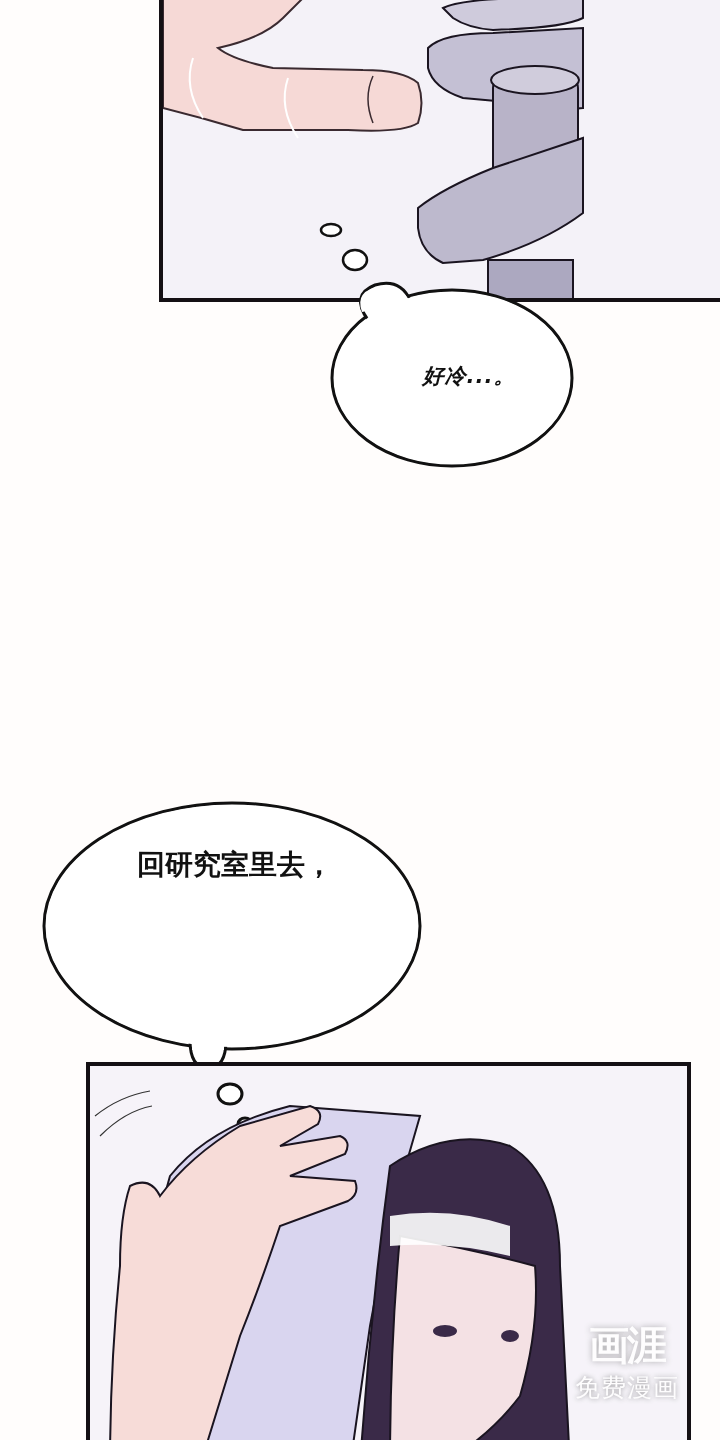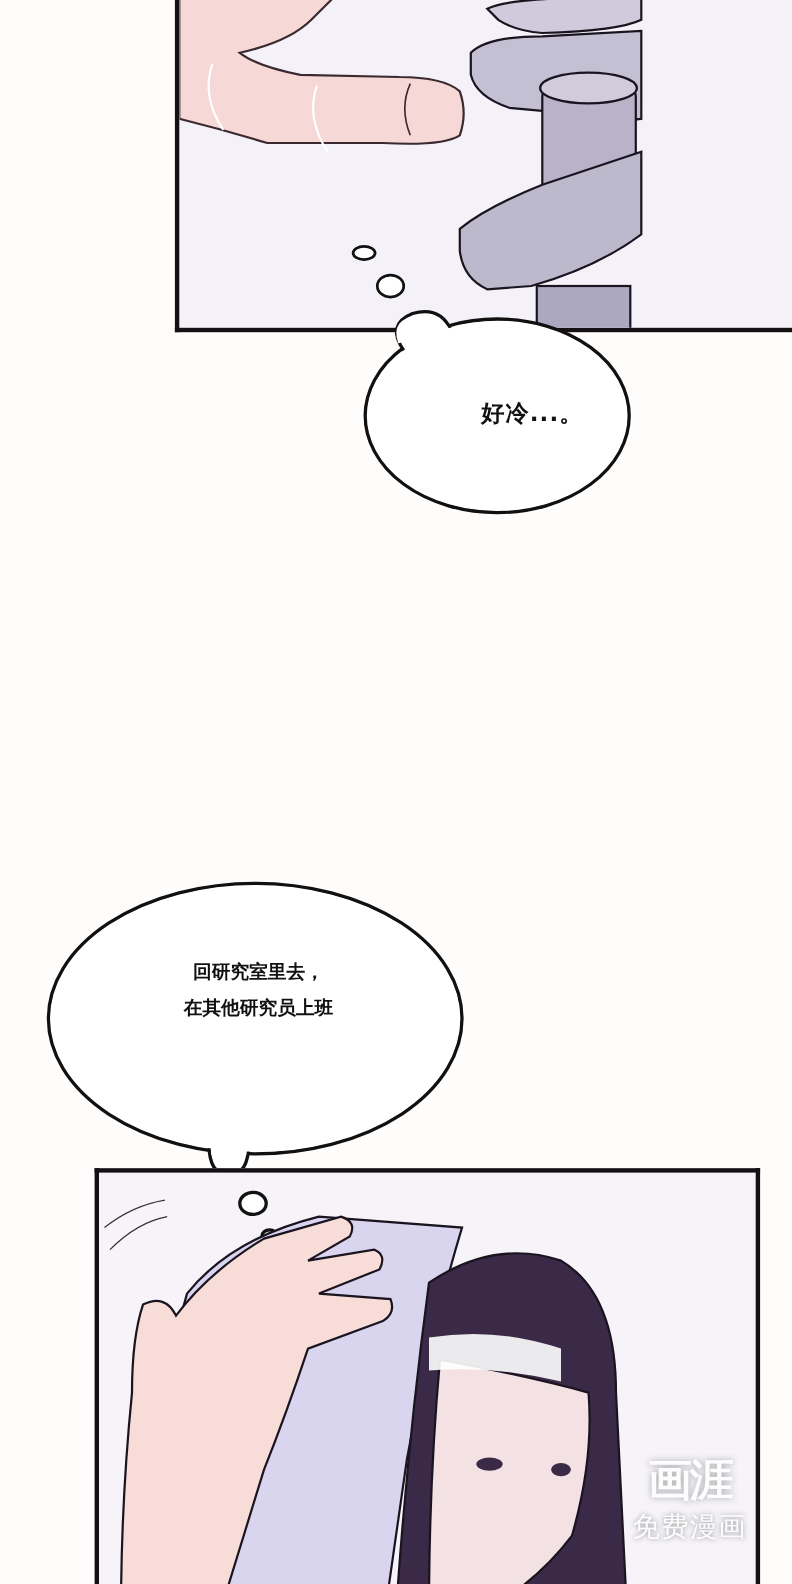--- a/index.html
+++ b/index.html
@@ -2,22 +2,22 @@
 <html><head>
 <meta charset="utf-8">
 <style>
   html, body { margin:0; padding:0; }
   body { width:720px; height:1440px; background:#fffdfc; position:relative; overflow:hidden; font-family:"DejaVu Sans", sans-serif; }
   .panel { position:absolute; box-sizing:border-box; border:4px solid #141014; overflow:hidden; }
   #panel-top { left:159px; top:-6px; width:575px; height:308px; background:#f4f2f8; border-right:none; }
   #panel-bottom { left:86px; top:1062px; width:605px; height:400px; background:#f6f3f9; border-bottom:none; }
   svg { position:absolute; left:0; top:0; }
   .bubble-text { position:absolute; color:#111; font-weight:bold; text-align:center; font-family:"DejaVu Sans", sans-serif; }
-  #bubble1-text { left:404px; top:362px; width:160px; font-size:21px; letter-spacing:1px; }
-  #bubble2-text { left:100px; top:868px; width:270px; font-size:17px; line-height:33px;text-align:center; }
+  #bubble1-text { left:389px; top:362px; width:160px; font-size:21px; letter-spacing:1px;font-style:italic; }
+  #bubble2-text { left:100px; top:848px; width:270px; font-size:28px; line-height:33px;text-align:center; }
   #bubble2-text span { display:block; white-space:nowrap; }
   .watermark { position:absolute; left:540px; top:1318px; width:120px; text-align:center; color:#fff; opacity:.9;padding-left:27px; }
   .wm-logo { font-size:40px; font-weight:bold; letter-spacing:-2px; color:#fff; text-shadow:0 0 6px rgba(120,120,120,.7); }
   .wm-sub { font-size:25px; color:#fff; text-shadow:0 0 5px rgba(110,110,110,.8); margin-top:-2px; letter-spacing:1px; }
 </style>
 </head>
 <body>
 
 <div class="panel" id="panel-top">
   <svg width="575" height="310" viewBox="0 0 575 310">
@@ -51,21 +51,20 @@
     <path d="M190,1040 Q190,1068 208,1068 Q226,1068 226,1040" fill="#fff" stroke="#111" stroke-width="3"></path>
     <ellipse cx="232" cy="926" rx="186" ry="121" fill="#fff"></ellipse>
     <path d="M192,1035 L224,1035 L224,1050 L192,1050 Z" fill="#fff"></path>
   </g>
 </svg>
 
 <div class="bubble-text" id="bubble1-text">好冷...。</div>
 
 <div class="bubble-text" id="bubble2-text">
   <span>回研究室里去，</span>
-  <span>在其他研究员上班</span>
 </div>
 
 <div class="panel" id="panel-bottom">
   <svg width="605" height="400" viewBox="0 0 605 400">
 
     <ellipse cx="140" cy="28" rx="12" ry="10" fill="#fff" stroke="#111" stroke-width="3"></ellipse>
     <ellipse cx="155" cy="58" rx="7" ry="6" fill="#fff" stroke="#111" stroke-width="3"></ellipse>
 
     <path d="M80,110 Q120,60 200,40 L330,50 Q300,150 280,260 L260,400 L30,400 Q40,250 80,110 Z" fill="#d9d5ef" stroke="#1a1420" stroke-width="2"></path>
 

